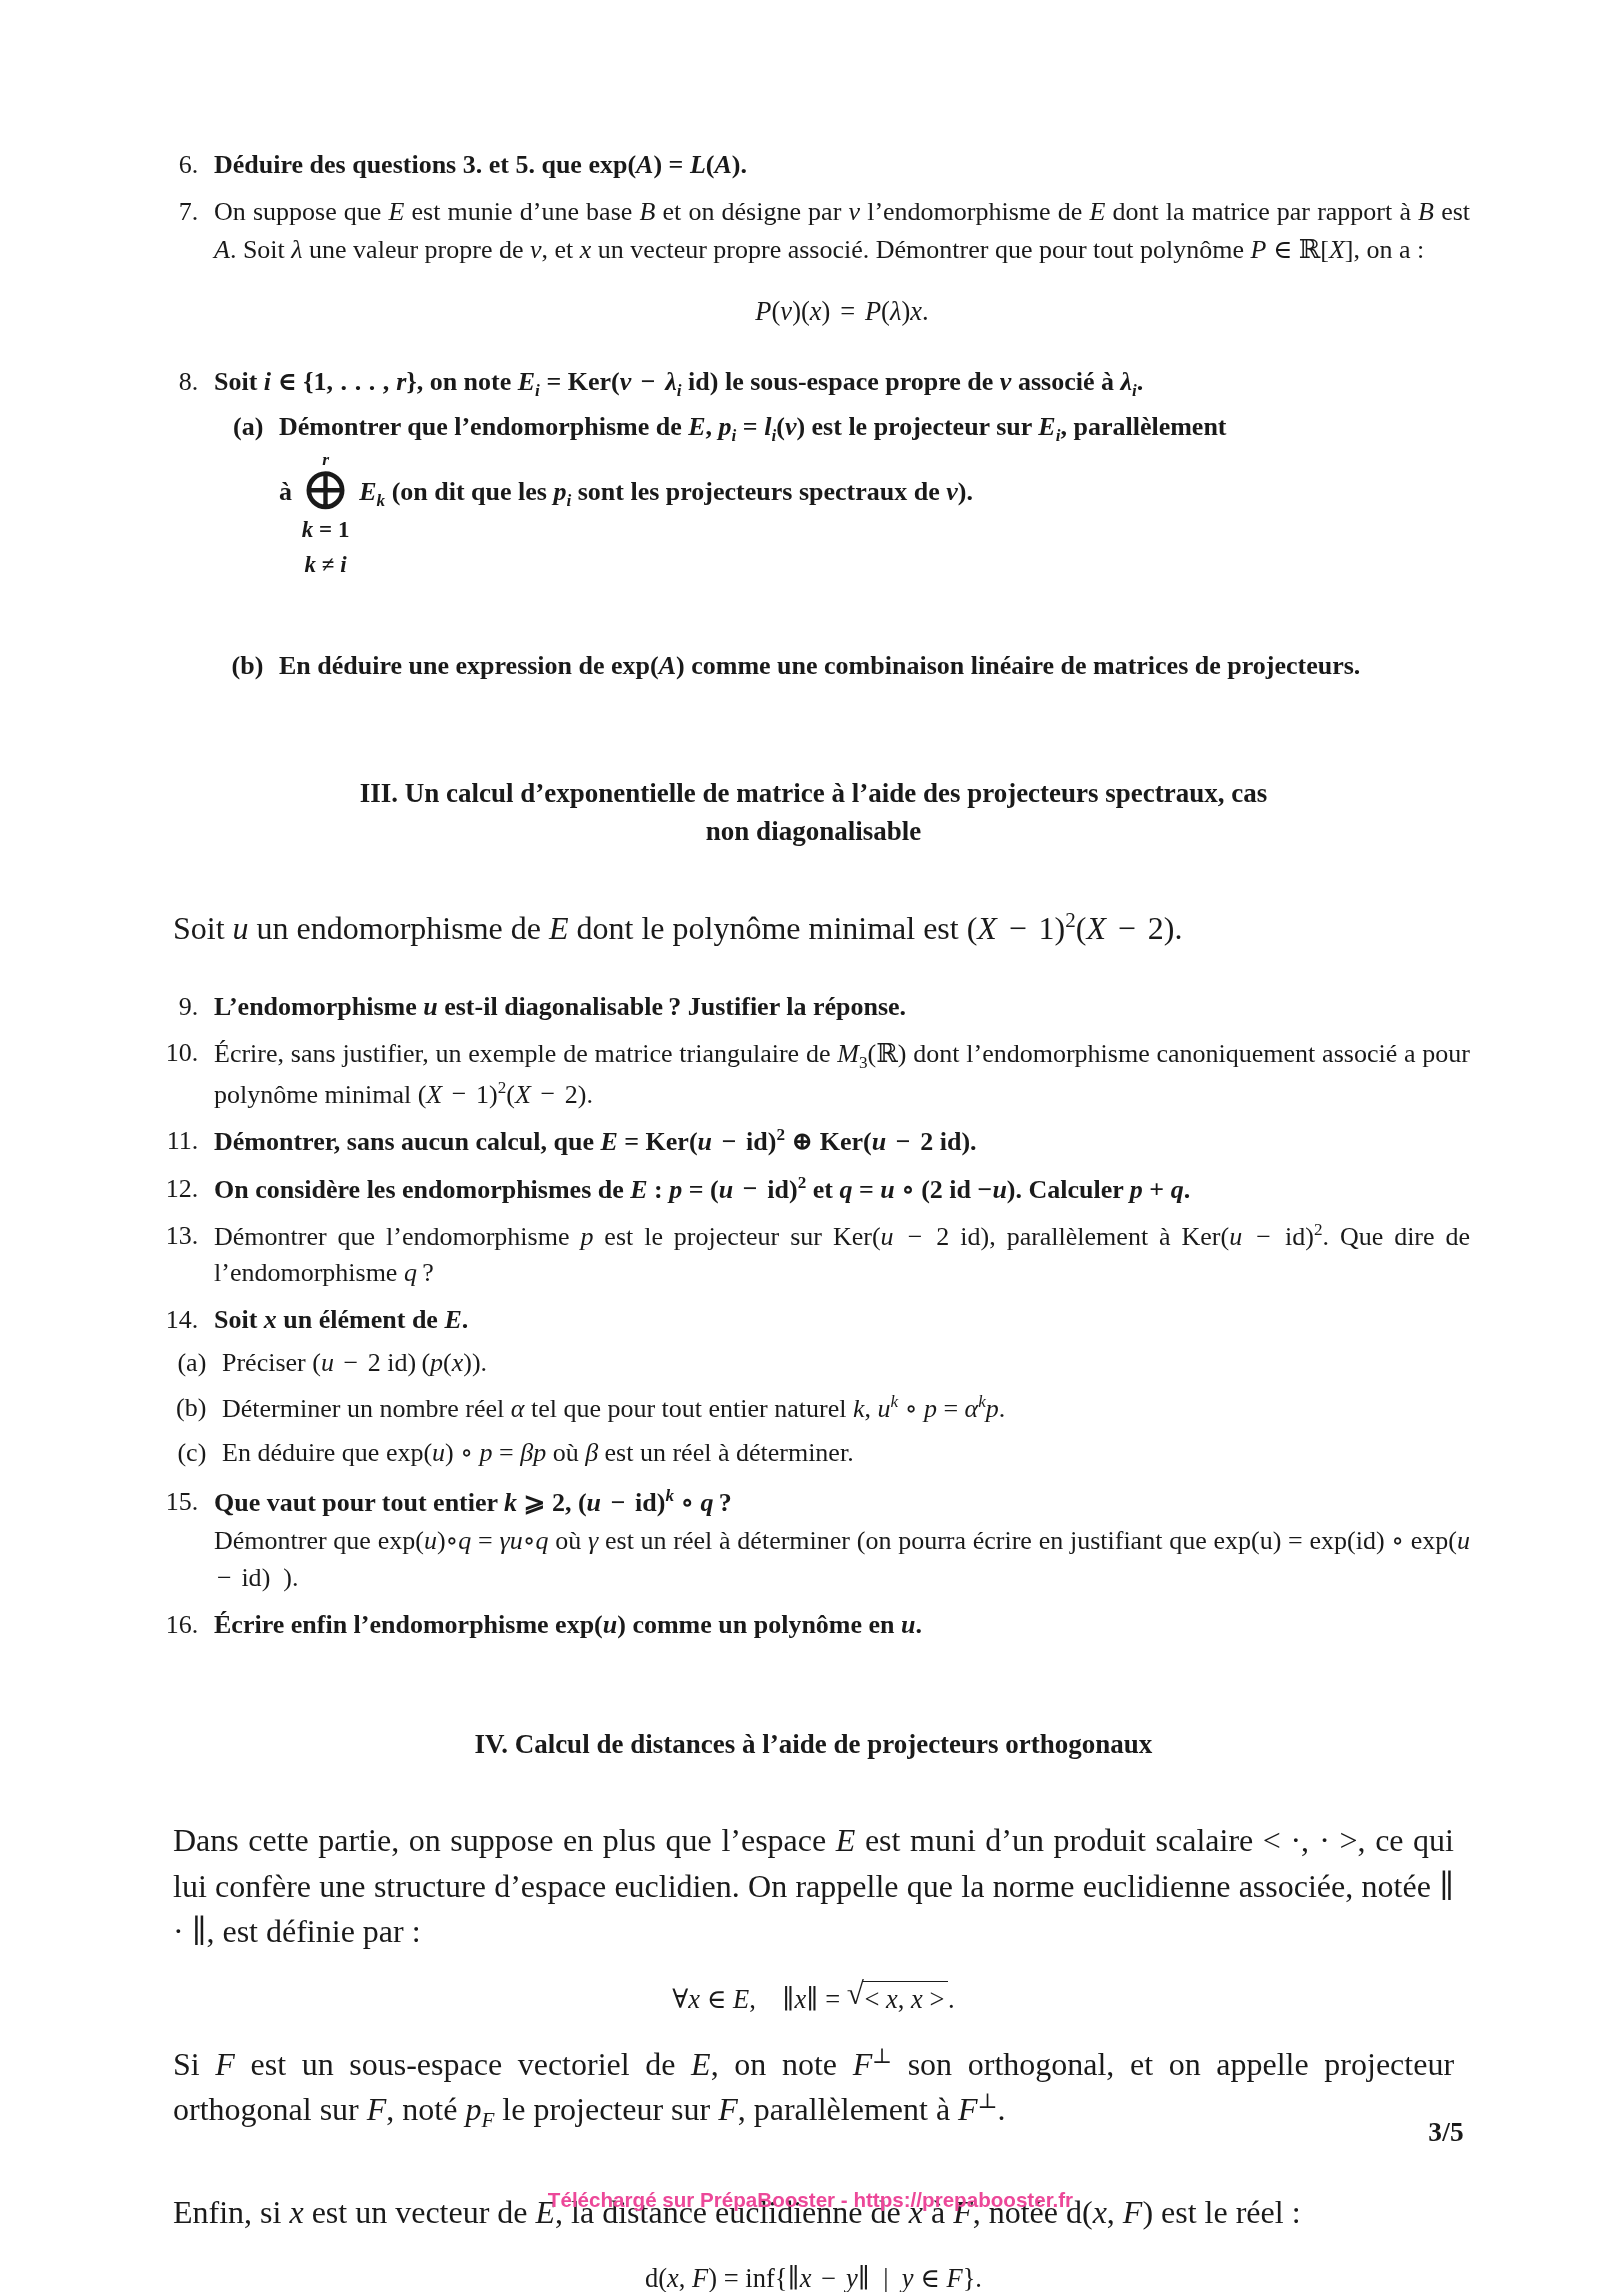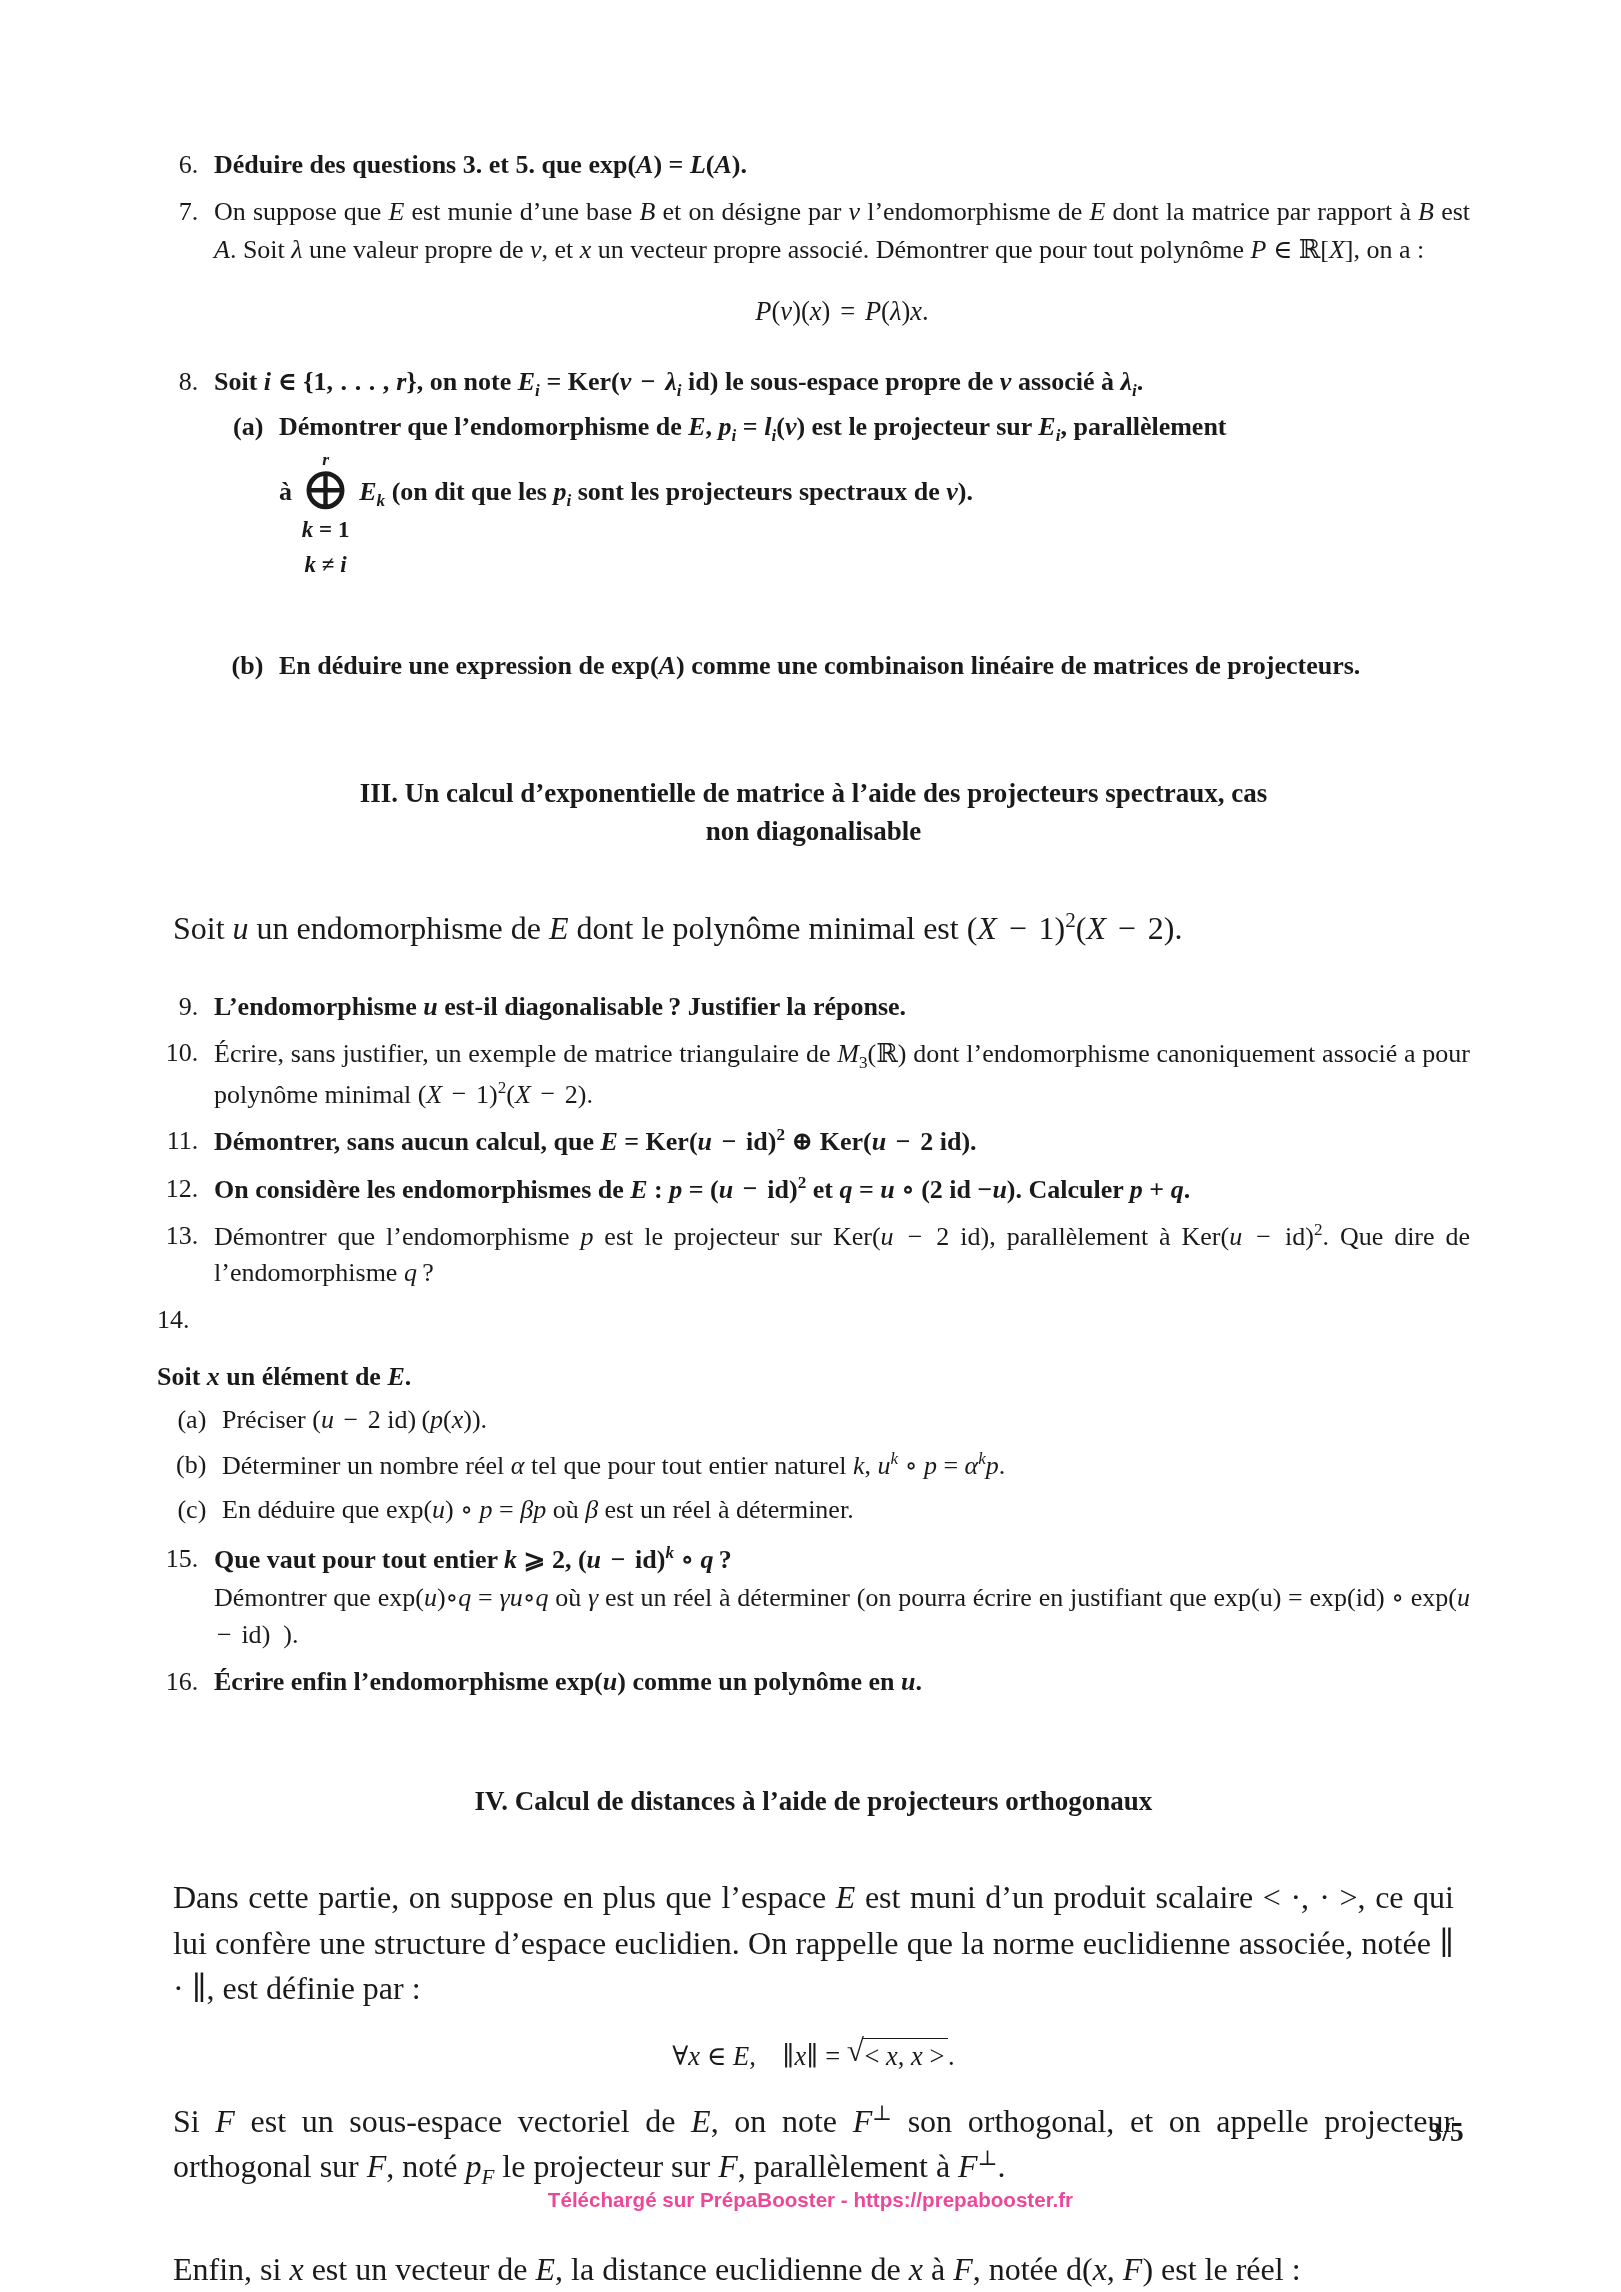--- a/index.html
+++ b/index.html
@@ -295,21 +295,21 @@
       <li class="qitem">
         <span class="qnum">12.</span>
         <span class="qbody nojust">On considère les endomorphismes de <span class="mi">E</span> : <span class="mi">p</span> = (<span class="mi">u</span> <span class="opsp">−</span> <span class="mr">id</span>)<sup class="mexp">2</sup> et <span class="mi">q</span> = <span class="mi">u</span> ∘ (2 <span class="mr">id</span> <span class="mr">−</span><span class="mi">u</span>). Calculer <span class="mi">p</span> + <span class="mi">q</span>.</span>
       </li>
 
       <li class="qitem">
         <span class="qnum">13.</span>
         <span class="qbody">Démontrer que l’endomorphisme <span class="mi">p</span> est le projecteur sur Ker(<span class="mi">u</span> <span class="opsp">−</span> 2 <span class="mr">id</span>), parallèlement à Ker(<span class="mi">u</span> <span class="opsp">−</span> <span class="mr">id</span>)<sup class="mexp">2</sup>. Que dire de l’endomorphisme <span class="mi">q</span> ?</span>
       </li>
 
-      <li class="qitem" style="margin-bottom:2px;flex-direction:column;">
+      <li class="qitem" style="margin-bottom:2px;">
         <span class="qnum">14.</span>
         <span class="qbody nojust">Soit <span class="mi">x</span> un élément de <span class="mi">E</span>.</span>
       </li>
     </ol>
 
     <ol class="sublist indent-sub">
       <li class="subitem">
         <span class="subnum">(a)</span>
         <span class="subbody nojust">Préciser (<span class="mi">u</span> <span class="opsp">−</span> 2 <span class="mr">id</span>) (<span class="mi">p</span>(<span class="mi">x</span>)).</span>
       </li>

